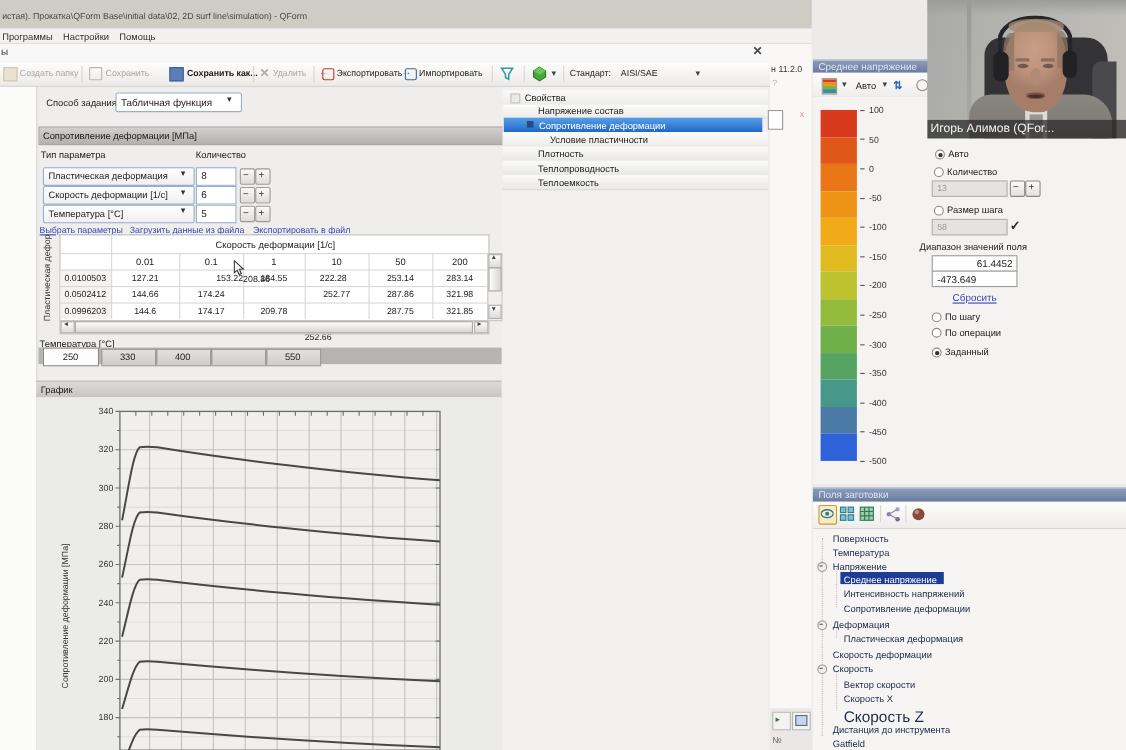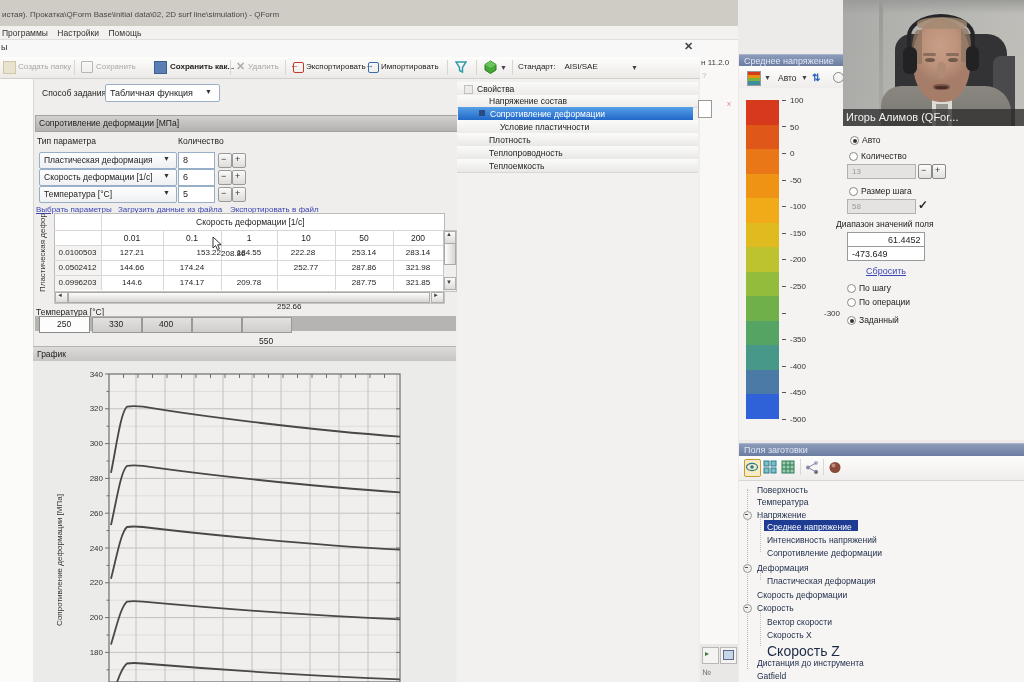--- a/index.html
+++ b/index.html
@@ -176,21 +176,21 @@
   <div class="abs" style="left:35px;top:316px;width:421px;height:15px;background:#b5b4b2;"></div>
   <div class="abs" style="left:39px;top:316px;width:49px;height:15px;background:#fdfdfd;border:1px solid #8a8a88;"></div>
   <div class="abs tx" style="left:57px;top:319px;font-size:8.5px;color:#222;">250</div>
   <div class="abs" style="left:92px;top:317px;width:48px;height:14px;background:linear-gradient(#e2e1df,#cfcecb);border:1px solid #999997;"></div>
   <div class="abs tx" style="left:109px;top:319px;font-size:8.5px;color:#222;">330</div>
   <div class="abs" style="left:142px;top:317px;width:48px;height:14px;background:linear-gradient(#e2e1df,#cfcecb);border:1px solid #999997;"></div>
   <div class="abs tx" style="left:159px;top:319px;font-size:8.5px;color:#222;">400</div>
   <div class="abs" style="left:192px;top:317px;width:48px;height:14px;background:linear-gradient(#e2e1df,#cfcecb);border:1px solid #999997;"></div>
   <div class="abs tx" style="left:209px;top:319px;font-size:8.5px;color:#222;margin-top:32px;">470</div>
   <div class="abs" style="left:242px;top:317px;width:48px;height:14px;background:linear-gradient(#e2e1df,#cfcecb);border:1px solid #999997;"></div>
-  <div class="abs tx" style="left:259px;top:336px;font-size:8.5px;color:#222;">550</div>
+  <div class="abs tx" style="left:259px;top:319px;font-size:8.5px;color:#222;">550</div>
 
   <div class="abs" style="left:33px;top:346px;width:423px;height:14px;background:linear-gradient(#dcdbd9,#c6c5c3);border-top:1px solid #b5b4b2;border-bottom:1px solid #aeadab;"></div>
   <div class="abs tx" style="left:37px;top:349px;font-size:8.5px;color:#1b1b1a;">График</div>
   <div class="abs" style="left:33px;top:361px;width:423px;height:321px;background:#ebebe9;"></div>
   <svg id="graph" class="abs" style="left:33px;top:361px;" width="423" height="321" viewBox="0 0 423 321">
     <rect x="76" y="13" width="291" height="308" fill="#f0efee"></rect>
     <g stroke="#dedddb" stroke-width="1">
       <line x1="76" y1="30.4" x2="367" y2="30.4"></line>
         <line x1="76" y1="65.2" x2="367" y2="65.2"></line>
       <line x1="76" y1="100" x2="367" y2="100"></line>
@@ -362,21 +362,21 @@
   </div>
   <div id="scale-labels" style="position:absolute;left:0;top:0;">
     <div class="abs tx" style="left:790px;top:96px;font-size:8px;color:#333;">100</div>
     <div class="abs tx" style="left:790px;top:123px;font-size:8px;color:#333;">50</div>
     <div class="abs tx" style="left:790px;top:149px;font-size:8px;color:#333;">0</div>
     <div class="abs tx" style="left:790px;top:176px;font-size:8px;color:#333;">-50</div>
     <div class="abs tx" style="left:790px;top:202px;font-size:8px;color:#333;">-100</div>
     <div class="abs tx" style="left:790px;top:229px;font-size:8px;color:#333;">-150</div>
     <div class="abs tx" style="left:790px;top:255px;font-size:8px;color:#333;">-200</div>
     <div class="abs tx" style="left:790px;top:282px;font-size:8px;color:#333;">-250</div>
-    <div class="abs tx" style="left:790px;top:309px;font-size:8px;color:#333;margin-left:34px;">-300</div>
+    <div class="abs tx" style="left:790px;top:309px;font-size:8px;color:#333;">-300</div>
     <div class="abs tx" style="left:790px;top:335px;font-size:8px;color:#333;">-350</div>
     <div class="abs tx" style="left:790px;top:362px;font-size:8px;color:#333;">-400</div>
     <div class="abs tx" style="left:790px;top:388px;font-size:8px;color:#333;">-450</div>
     <div class="abs tx" style="left:790px;top:415px;font-size:8px;color:#333;">-500</div>
     <div class="abs" style="left:782px;top:100px;width:4px;height:1px;background:#555;"></div>
     <div class="abs" style="left:782px;top:126px;width:4px;height:1px;background:#555;"></div>
     <div class="abs" style="left:782px;top:153px;width:4px;height:1px;background:#555;"></div>
     <div class="abs" style="left:782px;top:180px;width:4px;height:1px;background:#555;"></div>
     <div class="abs" style="left:782px;top:206px;width:4px;height:1px;background:#555;"></div>
     <div class="abs" style="left:782px;top:233px;width:4px;height:1px;background:#555;"></div>

